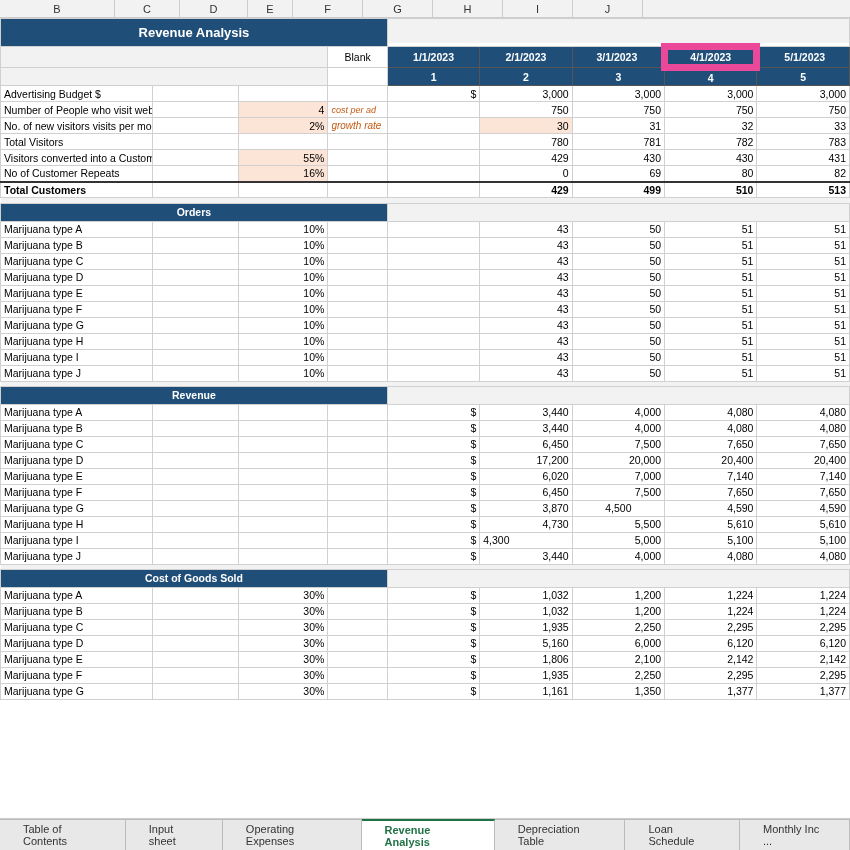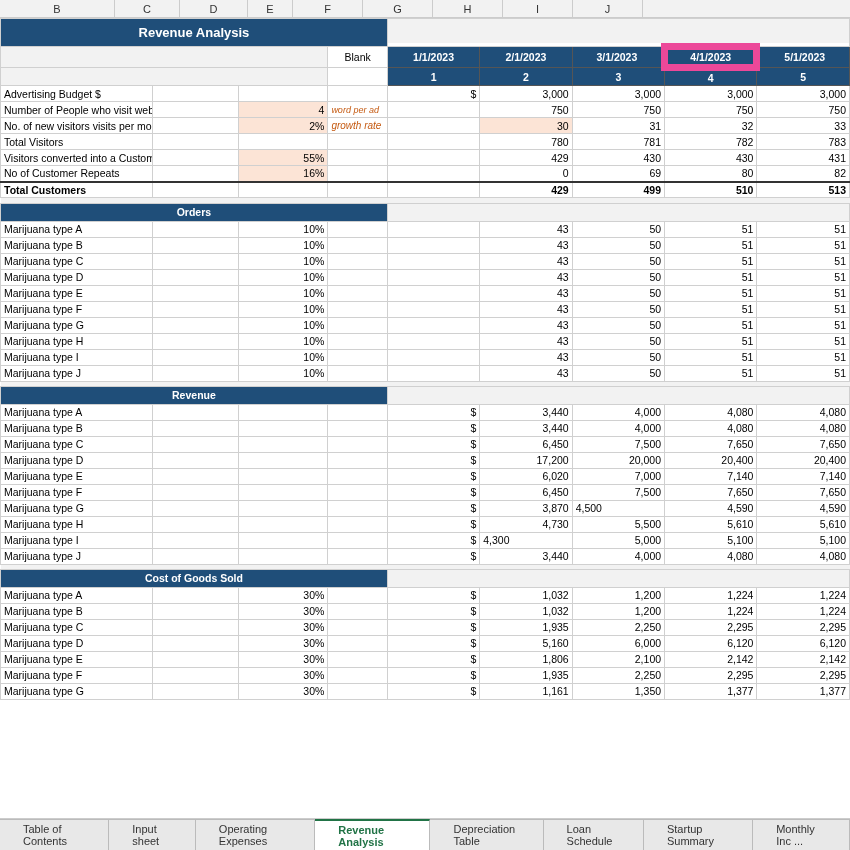--- a/index.html
+++ b/index.html
@@ -189,21 +189,21 @@
     <td style="text-align:right;">3,000</td>
     <td style="text-align:right;">3,000</td>
     <td style="text-align:right;">3,000</td>
     <td style="text-align:right;">3,000</td>
   </tr>
 
   <tr class="data-row">
     <td>Number of People who visit website /app due to paid ads</td>
     <td></td>
     <td class="orange-cell" style="text-align:right;">4</td>
-    <td style="color:#c55a11; font-style:italic; font-size:9px;">word per ad</td>
+    <td style="color:#c55a11; font-style:italic; font-size:9px;">cost per ad</td>
     <td></td>
     <td style="text-align:right;">750</td>
     <td style="text-align:right;">750</td>
     <td style="text-align:right;">750</td>
     <td style="text-align:right;">750</td>
   </tr>
 
   <tr class="data-row">
     <td>No. of new visitors visits per month due to word of mouth</td>
     <td></td>
@@ -459,21 +459,21 @@
     <td style="text-align:right;">7,650</td>
     <td style="text-align:right;">7,650</td>
   </tr>
   <tr class="data-row">
     <td>Marijuana type G</td>
     <td></td>
           <td></td>
           <td></td>
     <td style="text-align:right;">$</td>
     <td style="text-align:right;">3,870</td>
-    <td style="text-align:left;">4,500</td>
+    <td style="text-align:center;">4,500</td>
     <td style="text-align:right;">4,590</td>
     <td style="text-align:right;">4,590</td>
   </tr>
   <tr class="data-row">
     <td>Marijuana type H</td>
     <td></td>
           <td></td>
           <td></td>
     <td style="text-align:right;">$</td>
     <td style="text-align:right;">4,730</td>
@@ -609,18 +609,15 @@
   <div class="tab active">
     <span>Revenue Analysis</span>
   </div>
   <div class="tab">
     <span>Depreciation Table</span>
   </div>
   <div class="tab">
     <span>Loan Schedule</span>
   </div>
   <div class="tab">
-    <span>Startup Summary</span>
-  </div>
-  <div class="tab">
     <span>Monthly Inc ...</span>
   </div>
 </div>
 
 </body></html>

